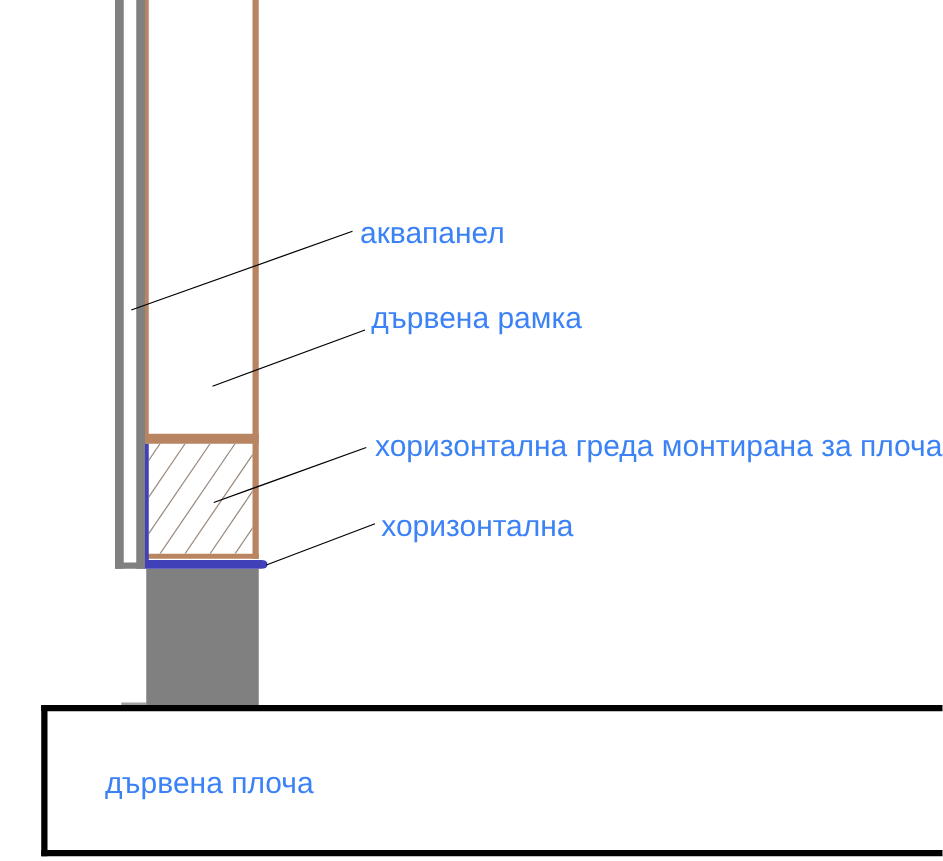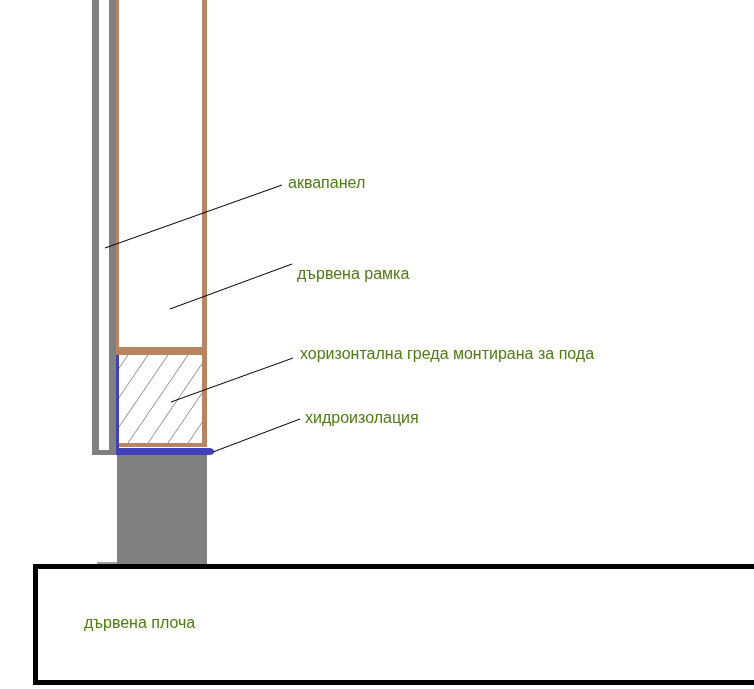--- a/index.html
+++ b/index.html
@@ -14,22 +14,22 @@
       overflow: hidden;
       font-family: "Liberation Sans", "DejaVu Sans", sans-serif;
     }
     #diagram {
       position: absolute;
       left: 0;
       top: 0;
     }
     .label {
       position: absolute;
-      font-size: 16px;
-      color: #4d7c0f;
+      font-size: 24px;
+      color: #3b82f6;
       white-space: nowrap;
       line-height: 1;
     }
   </style>
 </head>
 <body>
 
 <svg id="diagram" width="754" height="689" viewBox="0 0 754 689" xmlns="http://www.w3.org/2000/svg">
 
   <g>
@@ -79,16 +79,16 @@
 
   <g stroke="#000000" stroke-width="1">
     <line x1="105" y1="248" x2="282" y2="185"></line>
     <line x1="170" y1="309" x2="292" y2="264"></line>
     <line x1="171" y1="402" x2="293" y2="358"></line>
     <line x1="213" y1="452" x2="300" y2="419"></line>
   </g>
 </svg>
 
 <div class="label" style="left:288px; top:175px;">аквапанел</div>
-<div class="label" style="left:297px; top:266px;">дървена рамка</div>
-<div class="label" style="left:300px; top:346px;">хоризонтална греда монтирана за пода</div>
-<div class="label" style="left:305px; top:410px;">хидроизолация</div>
+<div class="label" style="left:297px; top:243px;">дървена рамка</div>
+<div class="label" style="left:300px; top:346px;">хоризонтална греда монтирана за плоча</div>
+<div class="label" style="left:305px; top:410px;">хоризонтална</div>
 <div class="label" style="left:84px; top:615px;">дървена плоча</div>
 
 </body></html>

